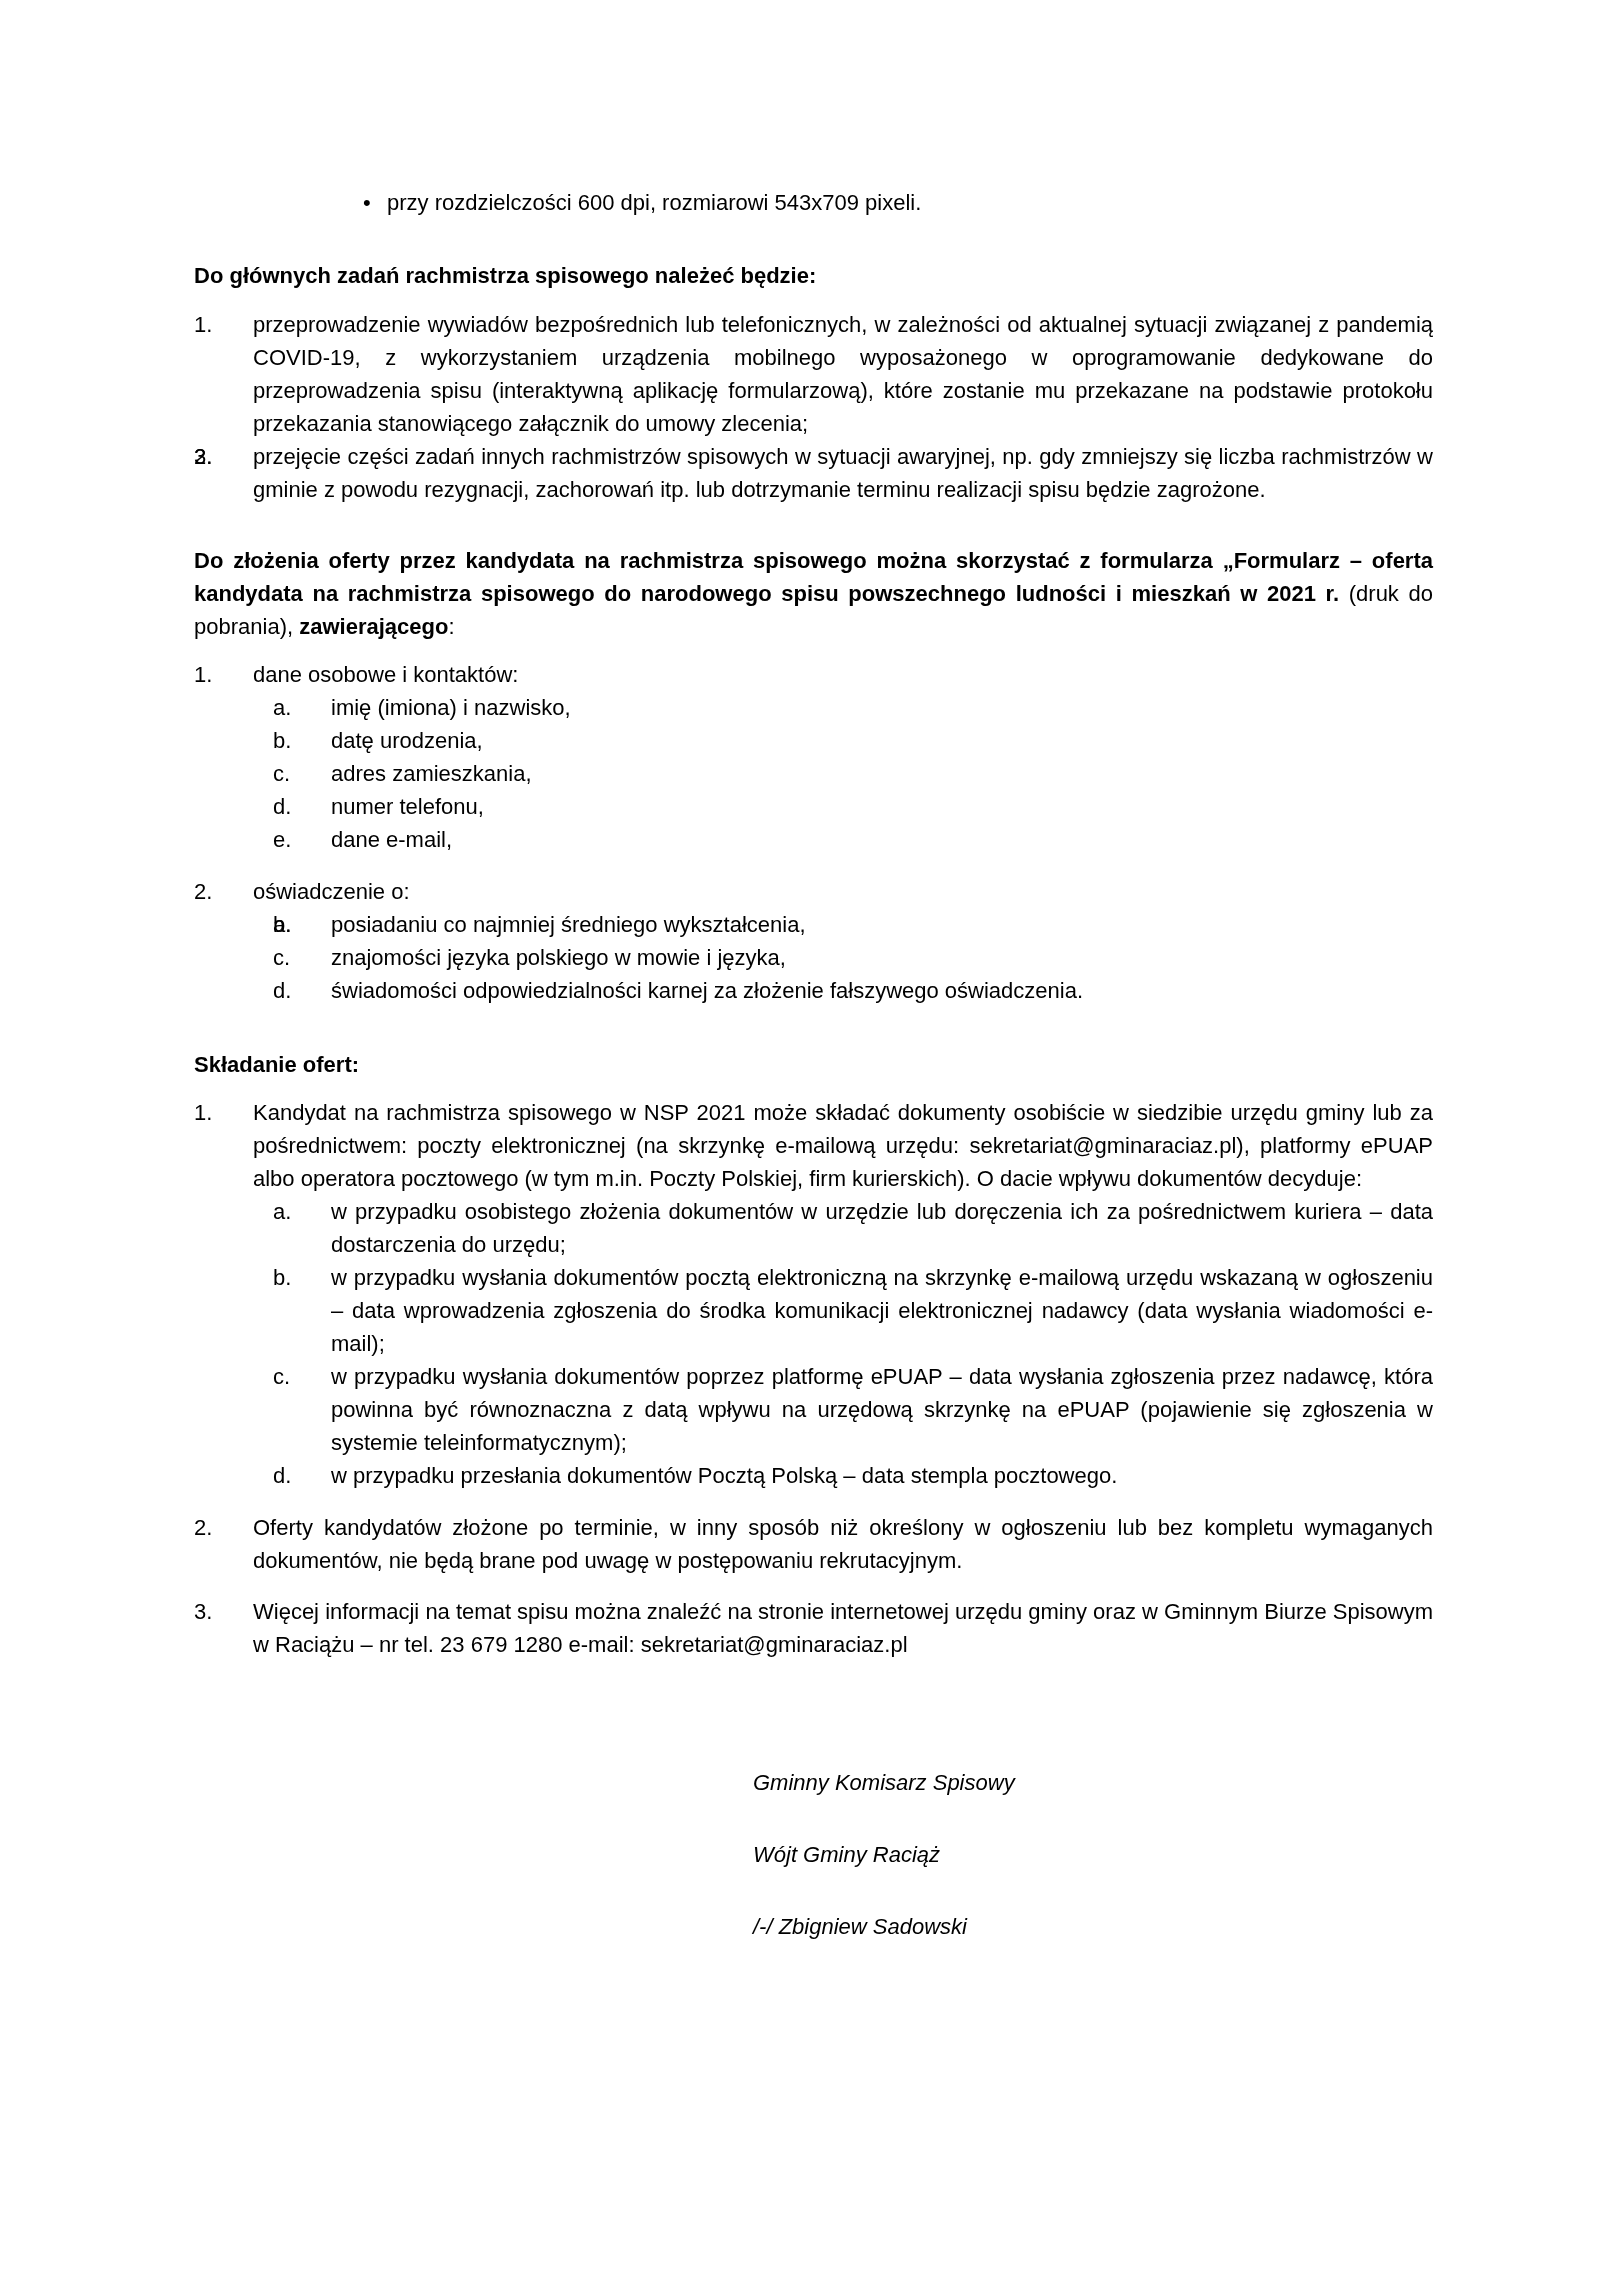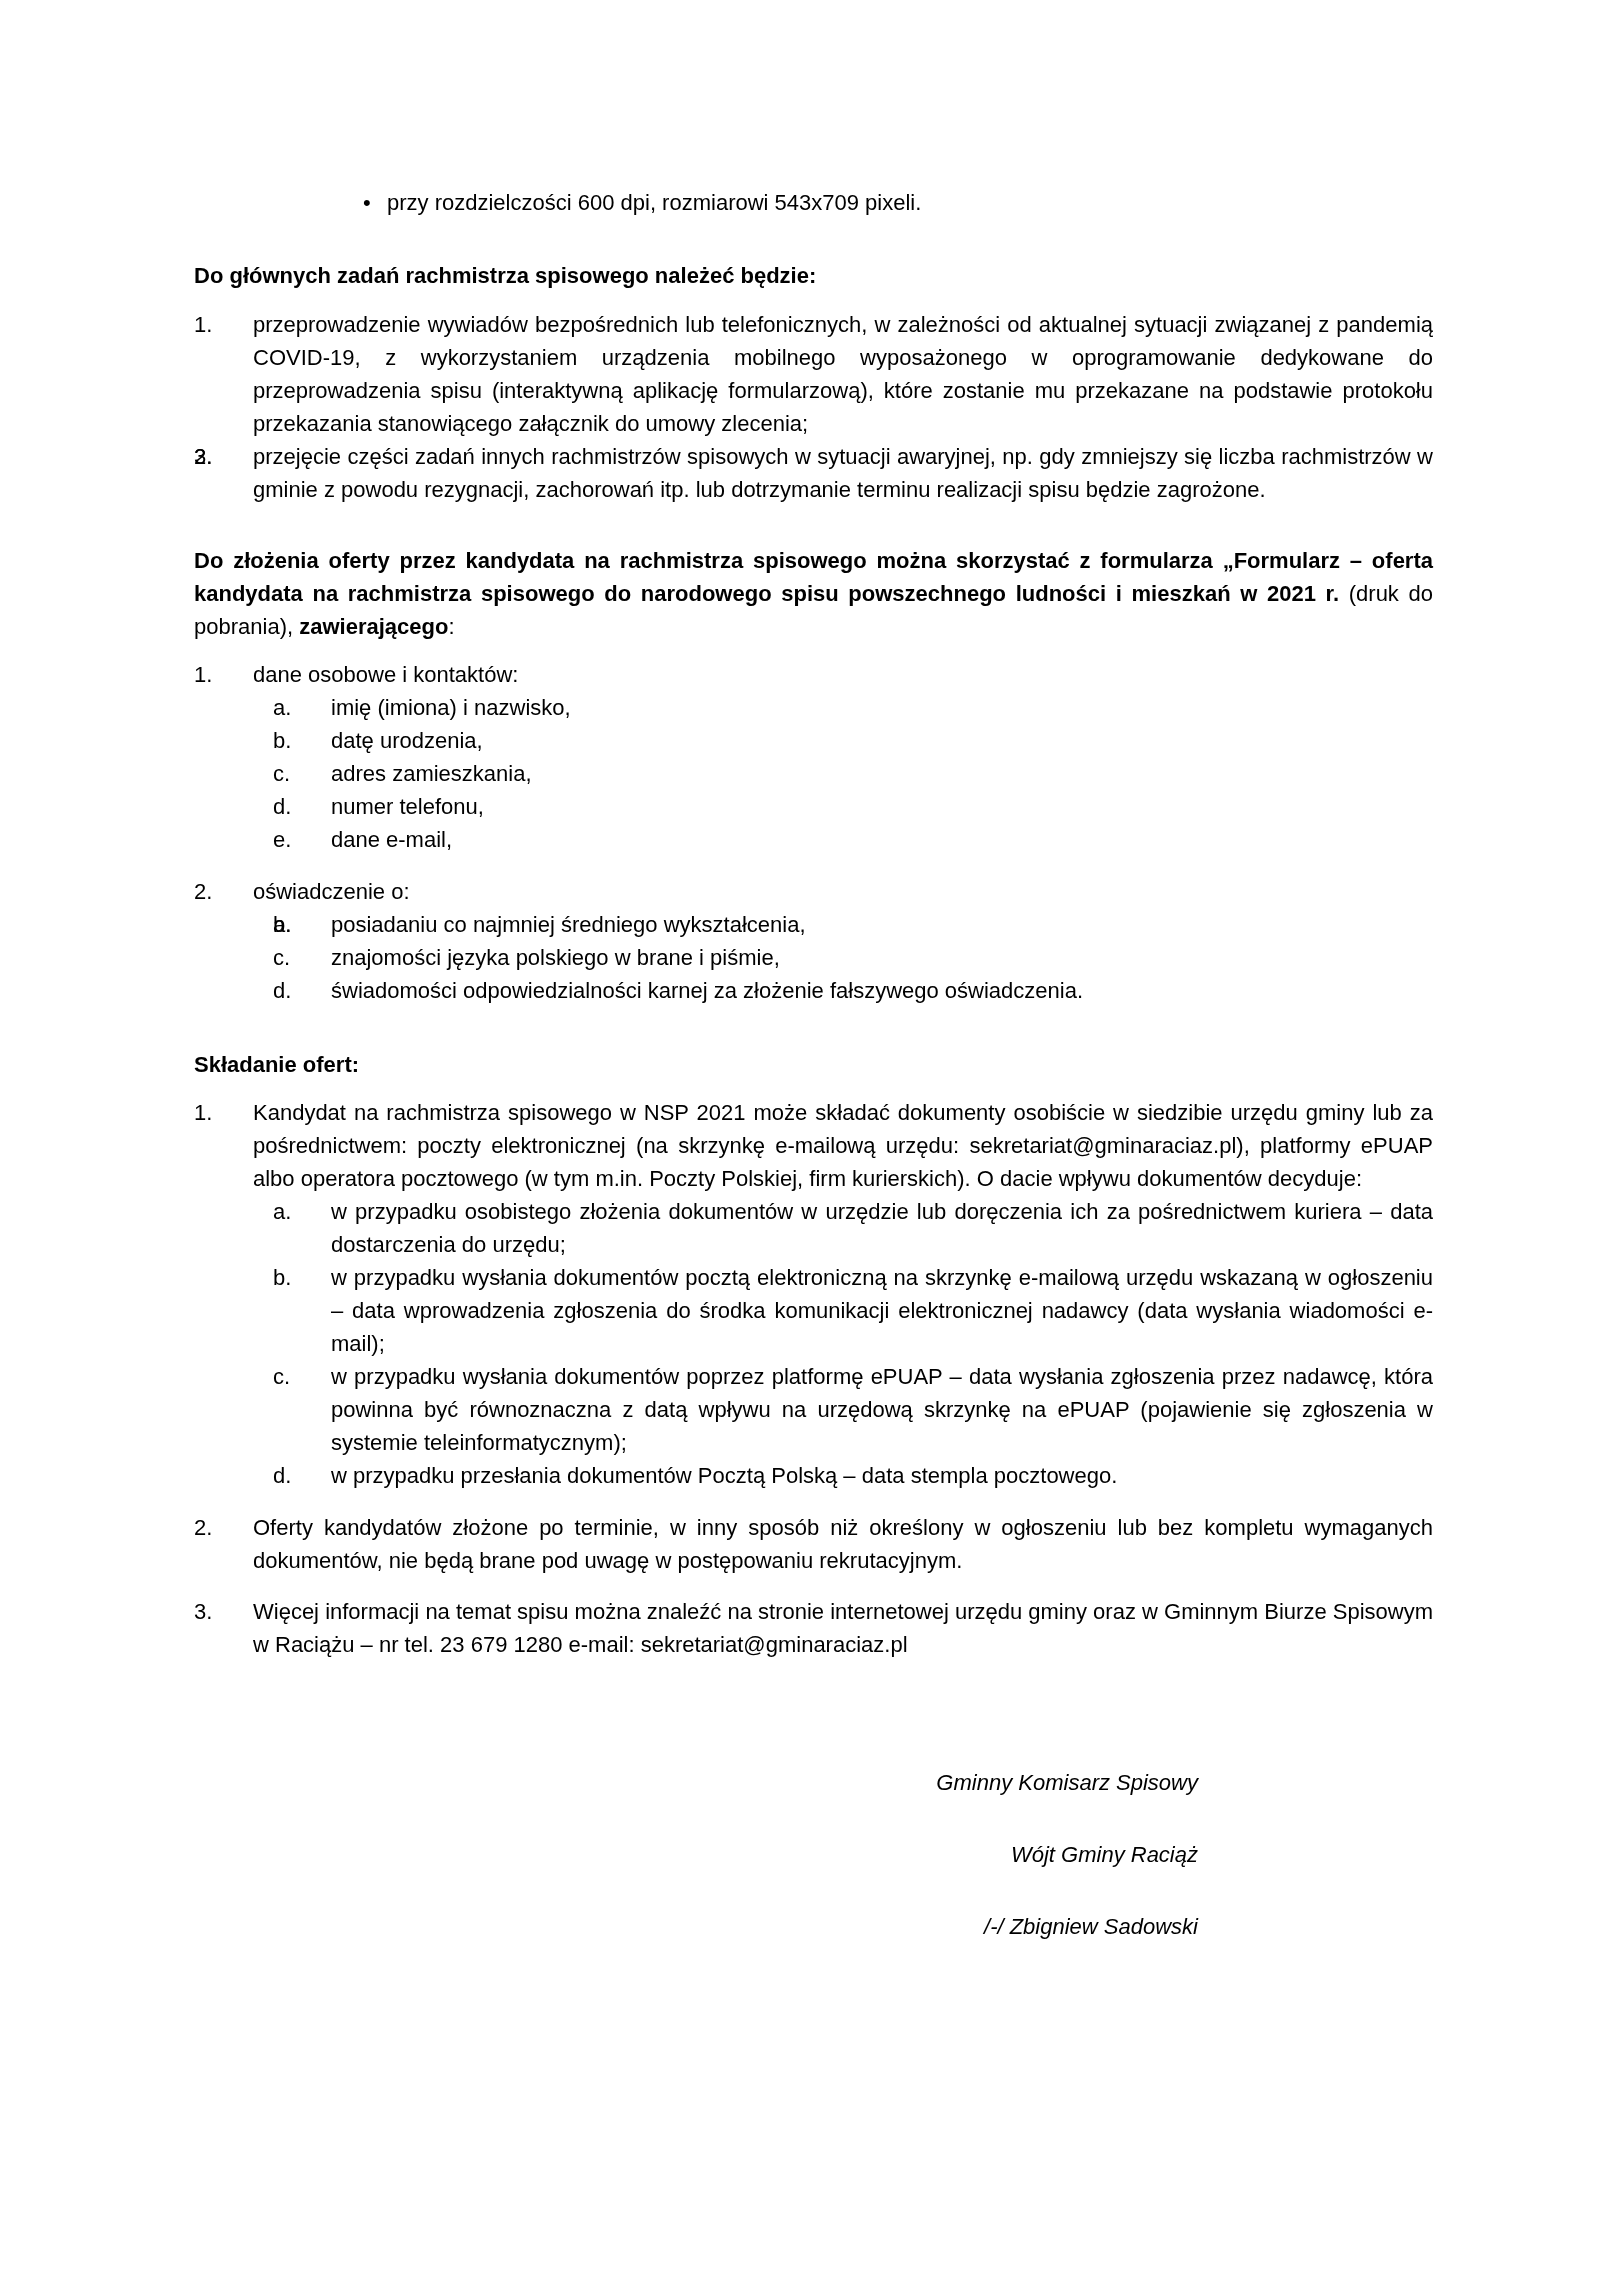--- a/index.html
+++ b/index.html
@@ -13,21 +13,21 @@
   .bullet-row .dot { position: absolute; left: 169px; top: 0; }
   .heading { font-weight: bold; margin-top: 36px; }
   .ol { margin-top: 15.7px; }
   .item { position: relative; padding-left: 59px; text-align: justify; line-height: 33px; }
   .item .num { position: absolute; left: 0; top: 0; }
   .sub { position: relative; padding-left: 137px; line-height: 33px; text-align: justify; }
   .sub .let { position: absolute; left: 79px; top: 0; }
   .gap { height: 18.3px; }
   .bold { font-weight: bold; }
   .intro { text-align: justify; margin-top: 33px; line-height: 33px; }
-  .sig { text-align: right; font-style: italic; position: absolute; left: 753px; width: 445px; }
+  .sig { text-align: left; font-style: italic; position: absolute; left: 753px; width: 445px; }
 </style>
 </head>
 <body>
 
 <div class="page">
 
   <div class="bullet-row">
     <span class="dot">•</span>
     <span>przy rozdzielczości 600 dpi, rozmiarowi 543x709 pixeli.</span>
   </div>
@@ -47,21 +47,21 @@
     <div class="item"><span class="num">1.</span><span>dane osobowe i kontaktów:</span></div>
     <div class="sub"><span class="let">a.</span><span>imię (imiona) i nazwisko,</span></div>
     <div class="sub"><span class="let">b.</span><span>datę urodzenia,</span></div>
     <div class="sub"><span class="let">c.</span><span>adres zamieszkania,</span></div>
     <div class="sub"><span class="let">d.</span><span>numer telefonu,</span></div>
     <div class="sub"><span class="let">e.</span><span>dane e-mail,</span></div>
     <div class="gap"></div>
     <div class="item"><span class="num">2.</span><span>oświadczenie o:</span></div>
     <div class="sub"><span class="let">a.</span></div>
     <div class="sub"><span class="let">b.</span><span>posiadaniu co najmniej średniego wykształcenia,</span></div>
-    <div class="sub"><span class="let">c.</span><span>znajomości języka polskiego w brane i piśmie,</span></div>
+    <div class="sub"><span class="let">c.</span><span>znajomości języka polskiego w mowie i języka,</span></div>
     <div class="sub"><span class="let">d.</span><span>świadomości odpowiedzialności karnej za złożenie fałszywego oświadczenia.</span></div>
   </div>
 
   <p class="heading" style="margin-top:41px;">Składanie ofert:</p>
   <div class="ol">
     <div class="item"><span class="num">1.</span><span>Kandydat na rachmistrza spisowego w NSP 2021 może składać dokumenty osobiście w siedzibie urzędu gminy lub za pośrednictwem: poczty elektronicznej (na skrzynkę e-mailową urzędu: sekretariat@gminaraciaz.pl), platformy ePUAP albo operatora pocztowego (w tym m.in. Poczty Polskiej, firm kurierskich). O dacie wpływu dokumentów decyduje:</span></div>
     <div class="sub"><span class="let">a.</span><span>w przypadku osobistego złożenia dokumentów w urzędzie lub doręczenia ich za pośrednictwem kuriera – data dostarczenia do urzędu;</span></div>
     <div class="sub"><span class="let">b.</span><span>w przypadku wysłania dokumentów pocztą elektroniczną na skrzynkę e-mailową urzędu wskazaną w ogłoszeniu – data wprowadzenia zgłoszenia do środka komunikacji elektronicznej nadawcy (data wysłania wiadomości e-mail);</span></div>
     <div class="sub"><span class="let">c.</span><span>w przypadku wysłania dokumentów poprzez platformę ePUAP – data wysłania zgłoszenia przez nadawcę, która powinna być równoznaczna z datą wpływu na urzędową skrzynkę na ePUAP (pojawienie się zgłoszenia w systemie teleinformatycznym);</span></div>
     <div class="sub"><span class="let">d.</span><span>w przypadku przesłania dokumentów Pocztą Polską – data stempla pocztowego.</span></div>

